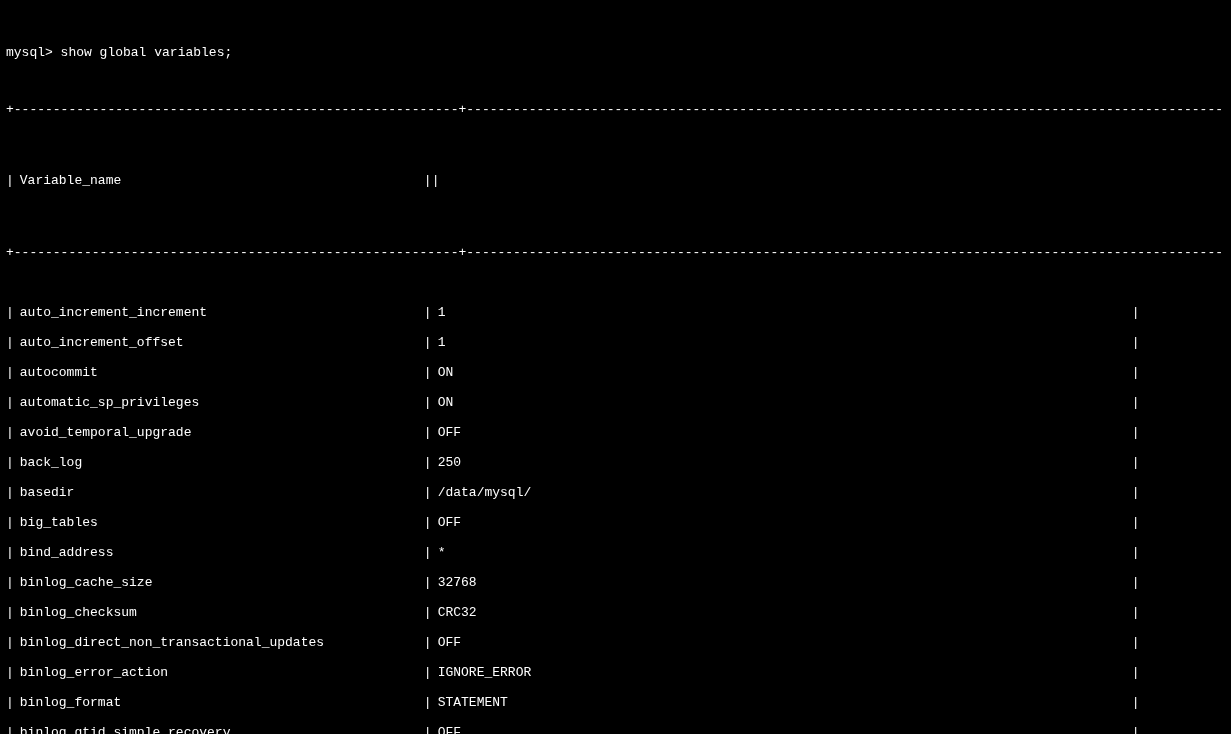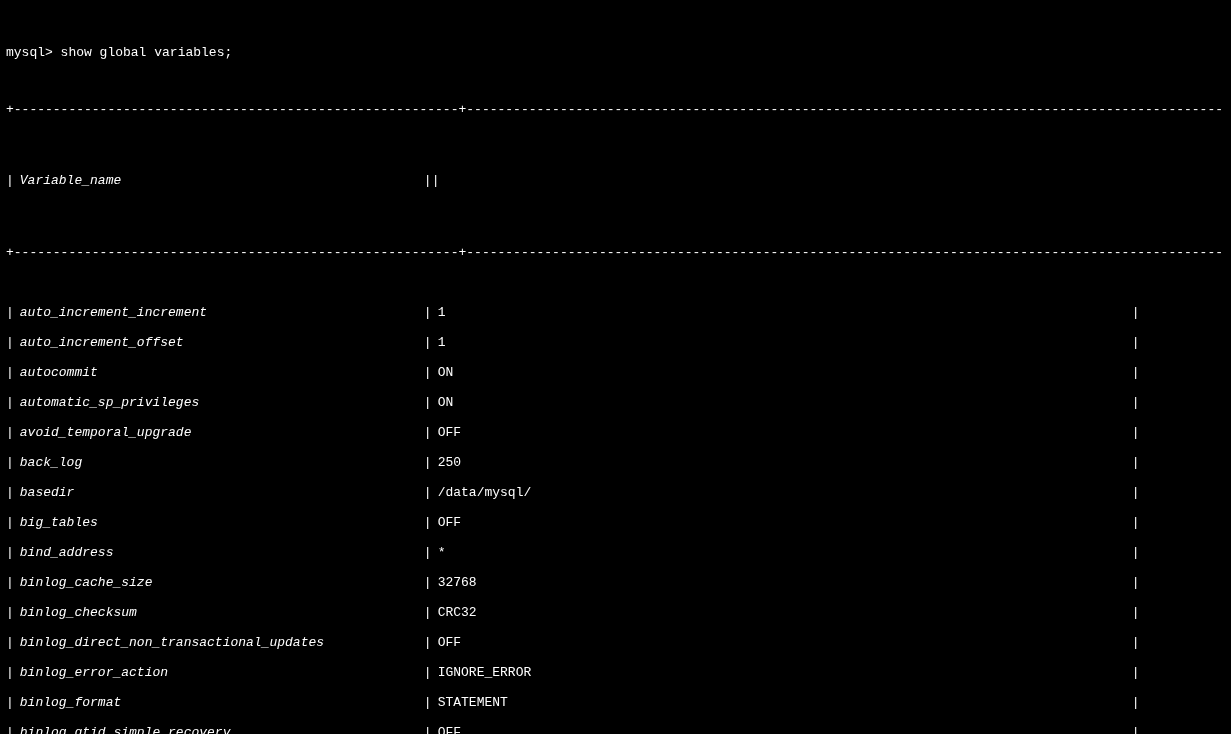--- a/index.html
+++ b/index.html
@@ -39,21 +39,20 @@
       display: flex;
       align-items: center;
     }
     .col-pipe {
       display: inline-block;
     }
     .col-name {
       display: inline-block;
       width: 410px;
       padding-left: 6px;
-      font-style: italic;
     }
     .col-value {
       display: inline-block;
       width: 700px;
       padding-left: 6px;
     }
   </style>
 </head>
 <body>
 

